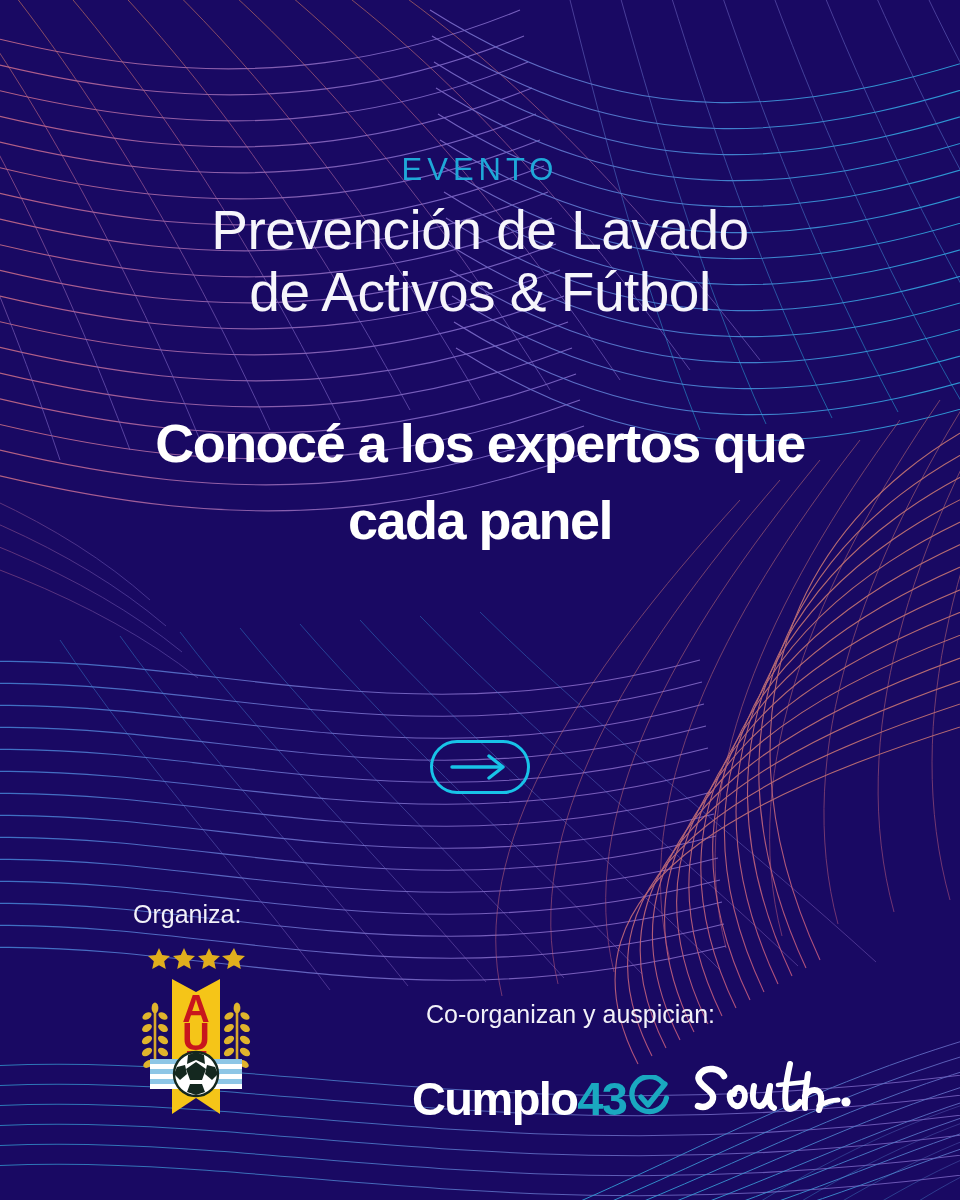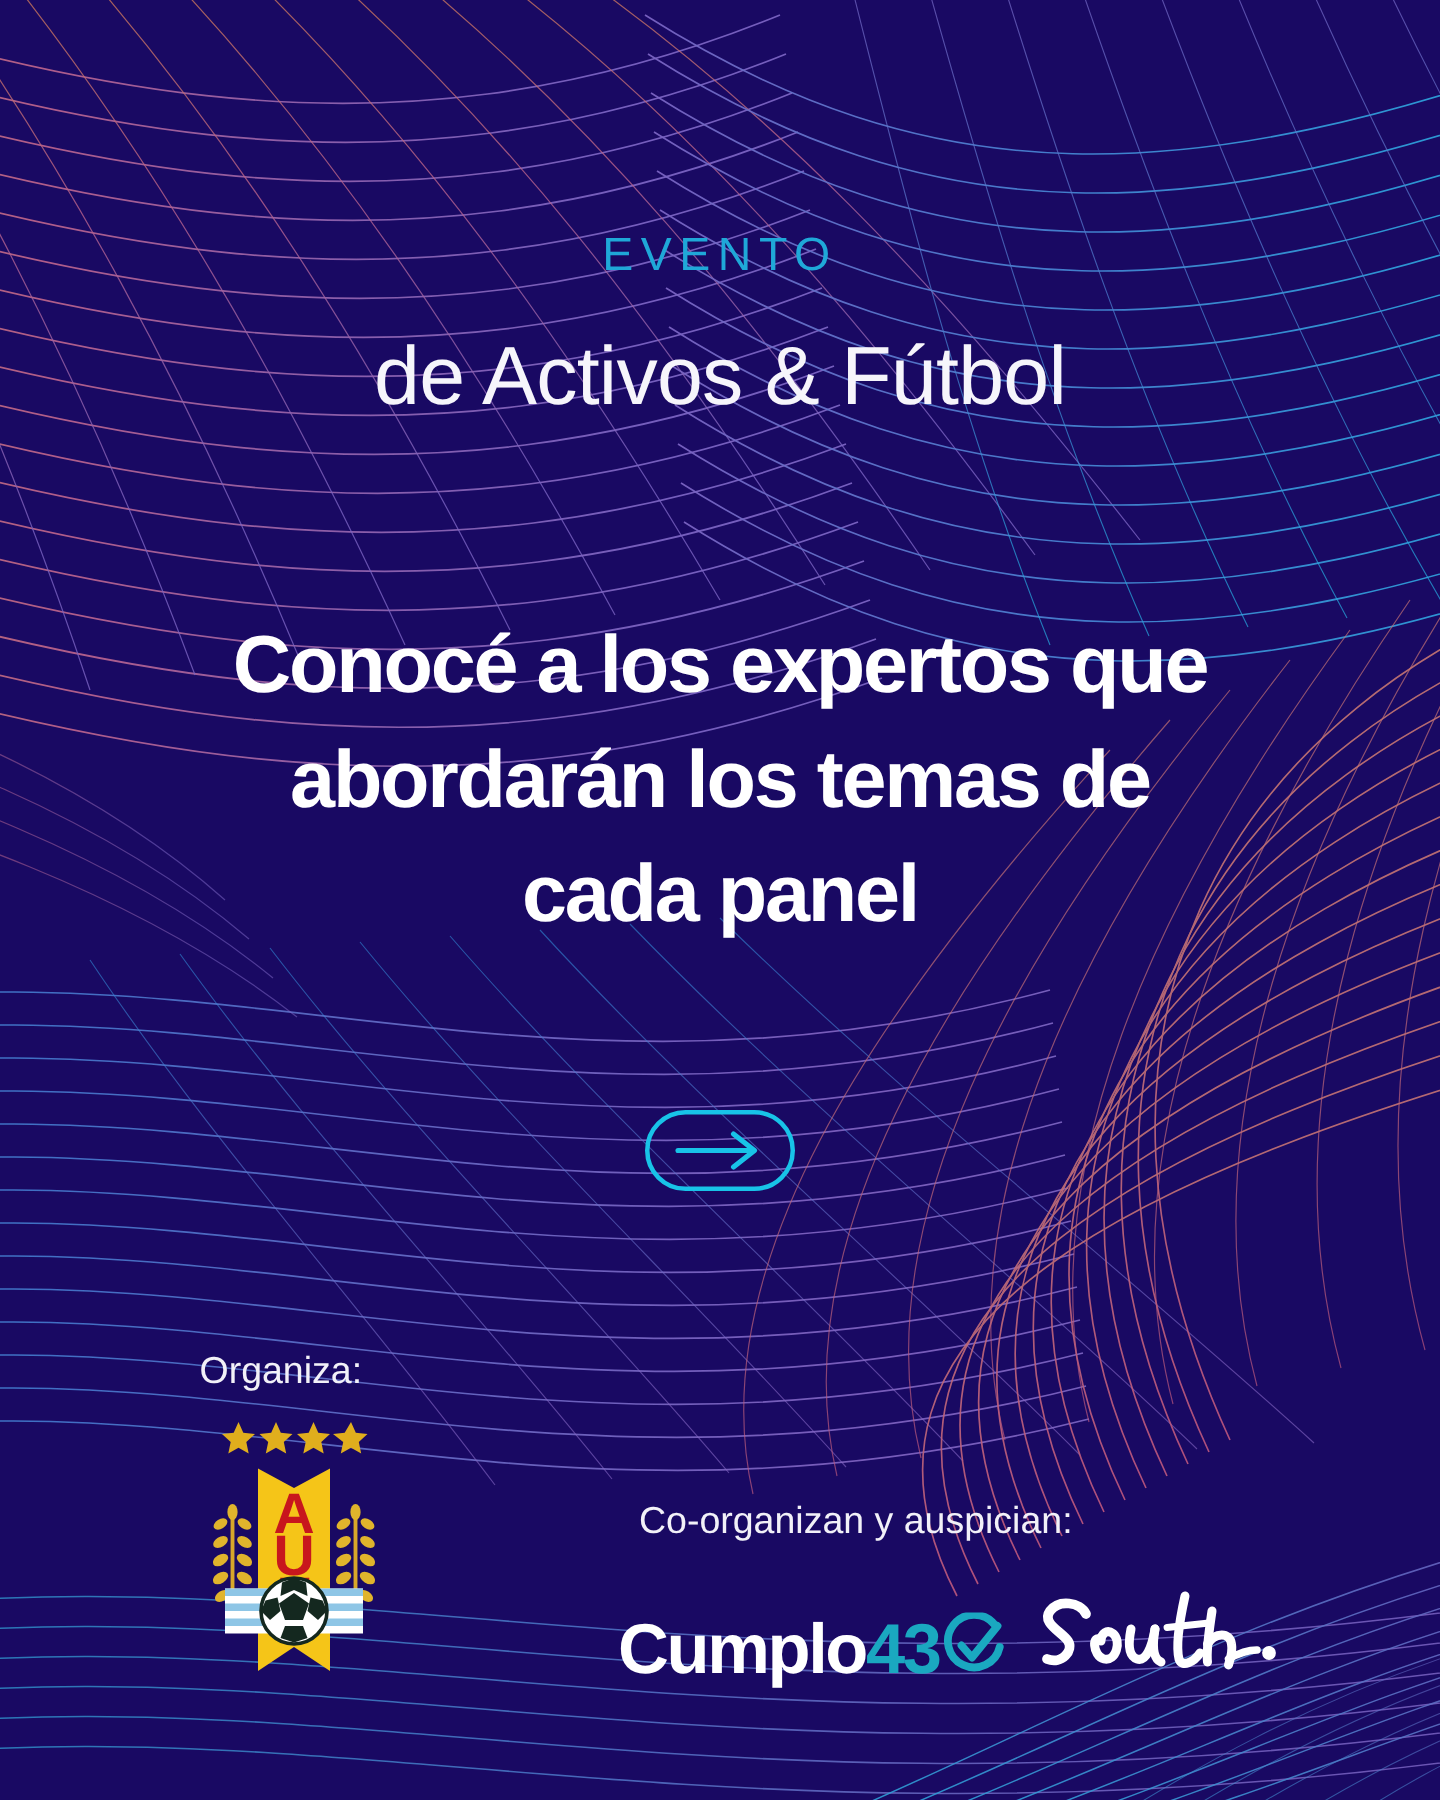--- a/index.html
+++ b/index.html
@@ -49,21 +49,21 @@
     top: 200px;
     left: 0;
     width: 960px;
     text-align: center;
     color: #f6f5fb;
     font-size: 55px;
     line-height: 1.12;
     font-weight: 400;
     letter-spacing: -0.5px;
   }
-  .event-title .line2 { display: block; margin-top: 20px; }
+  .event-title .line2 { display: block; }
 
   
   .headline {
     position: absolute;
     top: 405px;
     left: 60px;
     width: 840px;
     text-align: center;
     color: #ffffff;
     font-size: 54px;
@@ -329,26 +329,26 @@
       <path d="M-200,482 C-48,522 84,572 182,652"></path>
       <path d="M-200,508 C-42,548 96,598 198,678"></path>
     </g>
   </svg>
 
   <div class="content">
 
     <div class="eyebrow">EVENTO</div>
 
     <div class="event-title">
+      <span class="line1">Prevención de Lavado</span>
       <span class="line2">de Activos &amp; Fútbol</span>
     </div>
 
     <div class="headline">
       <span>Conocé a los expertos que</span>
-      <span>abordarán los temas de</span>
       <span>cada panel</span>
     </div>
 
     <div class="arrow-pill">
       <svg width="62" height="26" viewBox="0 0 62 26">
         <line x1="3" y1="13" x2="52" y2="13" stroke="#18c3e8" stroke-width="3.4" stroke-linecap="round"></line>
         <polyline points="40,2 54,13 40,24" fill="none" stroke="#18c3e8" stroke-width="3.4" stroke-linecap="round" stroke-linejoin="round"></polyline>
       </svg>
     </div>
 

